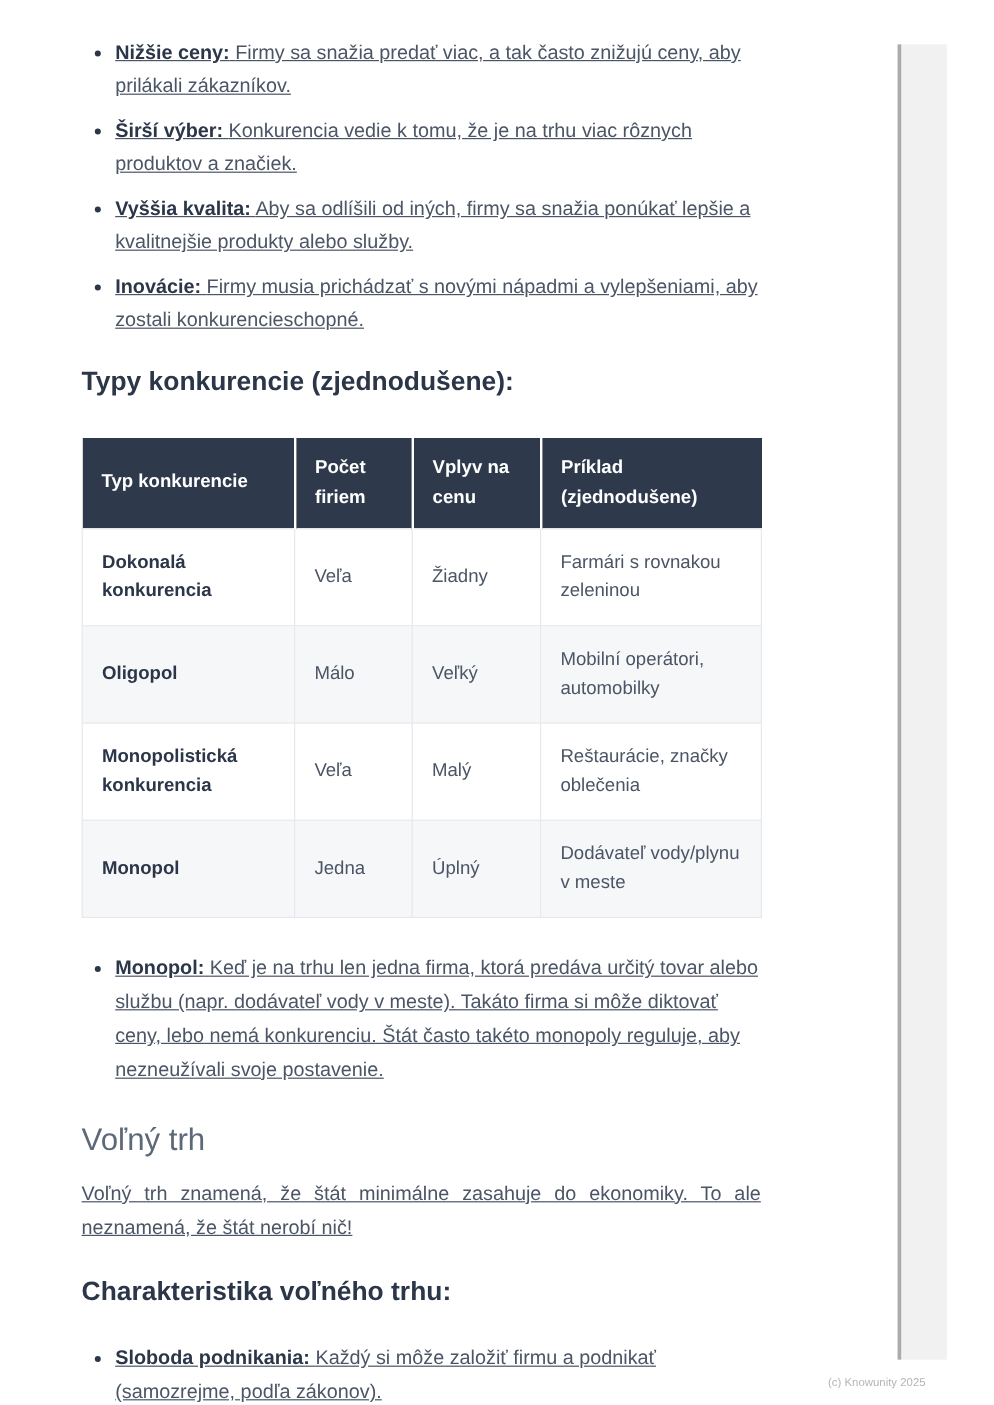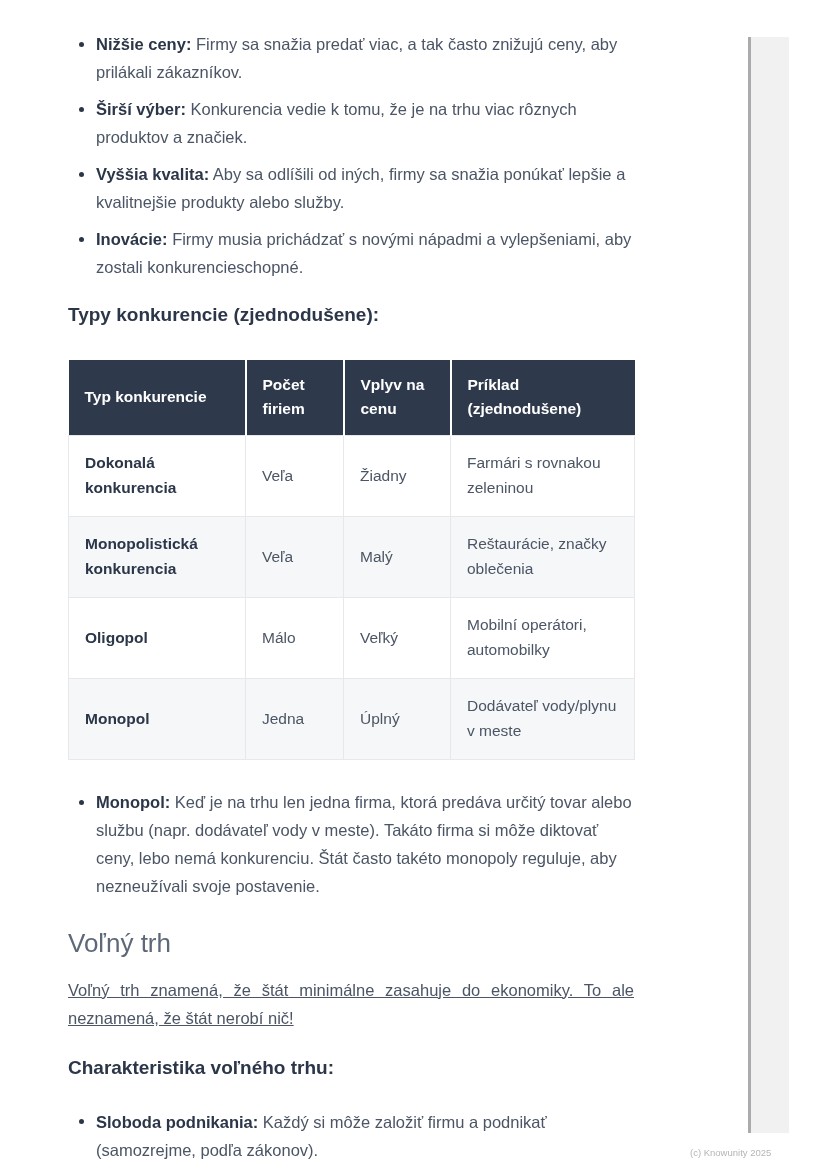--- a/index.html
+++ b/index.html
@@ -19,35 +19,36 @@
     top: 30px;
     width: 566px;
     font-size: 16.5px;
     line-height: 1.7;
   }
   ul.bullets { list-style: none; }
   ul.bullets li {
     position: relative;
     padding-left: 28px;
     margin-bottom: 9px;
+    text-decoration: underline;
   }
   ul.bullets li::before {
     content: "";
     position: absolute;
     left: 11px;
     top: 11.5px;
     width: 5px;
     height: 5px;
     border-radius: 50%;
     background: var(--bold-text, #2b3648);
   }
   .lead { font-weight: bold; color: var(--bold-text, #2b3648); }
   .bold-heading {
     font-weight: bold;
-    font-size: 19px;
+    font-size: 22px;
     color: var(--bold-text, #2b3648);
     margin: 18px 0 28px 0;
   }
   table.k-table {
     width: 100%;
     border-collapse: collapse;
     table-layout: fixed;
     font-size: 15.5px;
     line-height: 1.6;
     margin: 0 0 28px 0;
@@ -150,32 +151,32 @@
         </tr>
       </thead>
       <tbody>
         <tr>
           <td class="c1">Dokonalá konkurencia</td>
           <td>Veľa</td>
           <td>Žiadny</td>
           <td>Farmári s rovnakou zeleninou</td>
         </tr>
         <tr>
+          <td class="c1">Oligopol</td>
+          <td>Málo</td>
+          <td>Veľký</td>
+          <td>Mobilní operátori, automobilky</td>
+        </tr>
+        <tr>
           <td class="c1">Monopolistická konkurencia</td>
           <td>Veľa</td>
           <td>Malý</td>
           <td>Reštaurácie, značky oblečenia</td>
         </tr>
         <tr>
-          <td class="c1">Oligopol</td>
-          <td>Málo</td>
-          <td>Veľký</td>
-          <td>Mobilní operátori, automobilky</td>
-        </tr>
-        <tr>
           <td class="c1">Monopol</td>
           <td>Jedna</td>
           <td>Úplný</td>
           <td>Dodávateľ vody/plynu v meste</td>
         </tr>
       </tbody>
     </table>
 
     <ul class="bullets monopol-note">
       <li>

